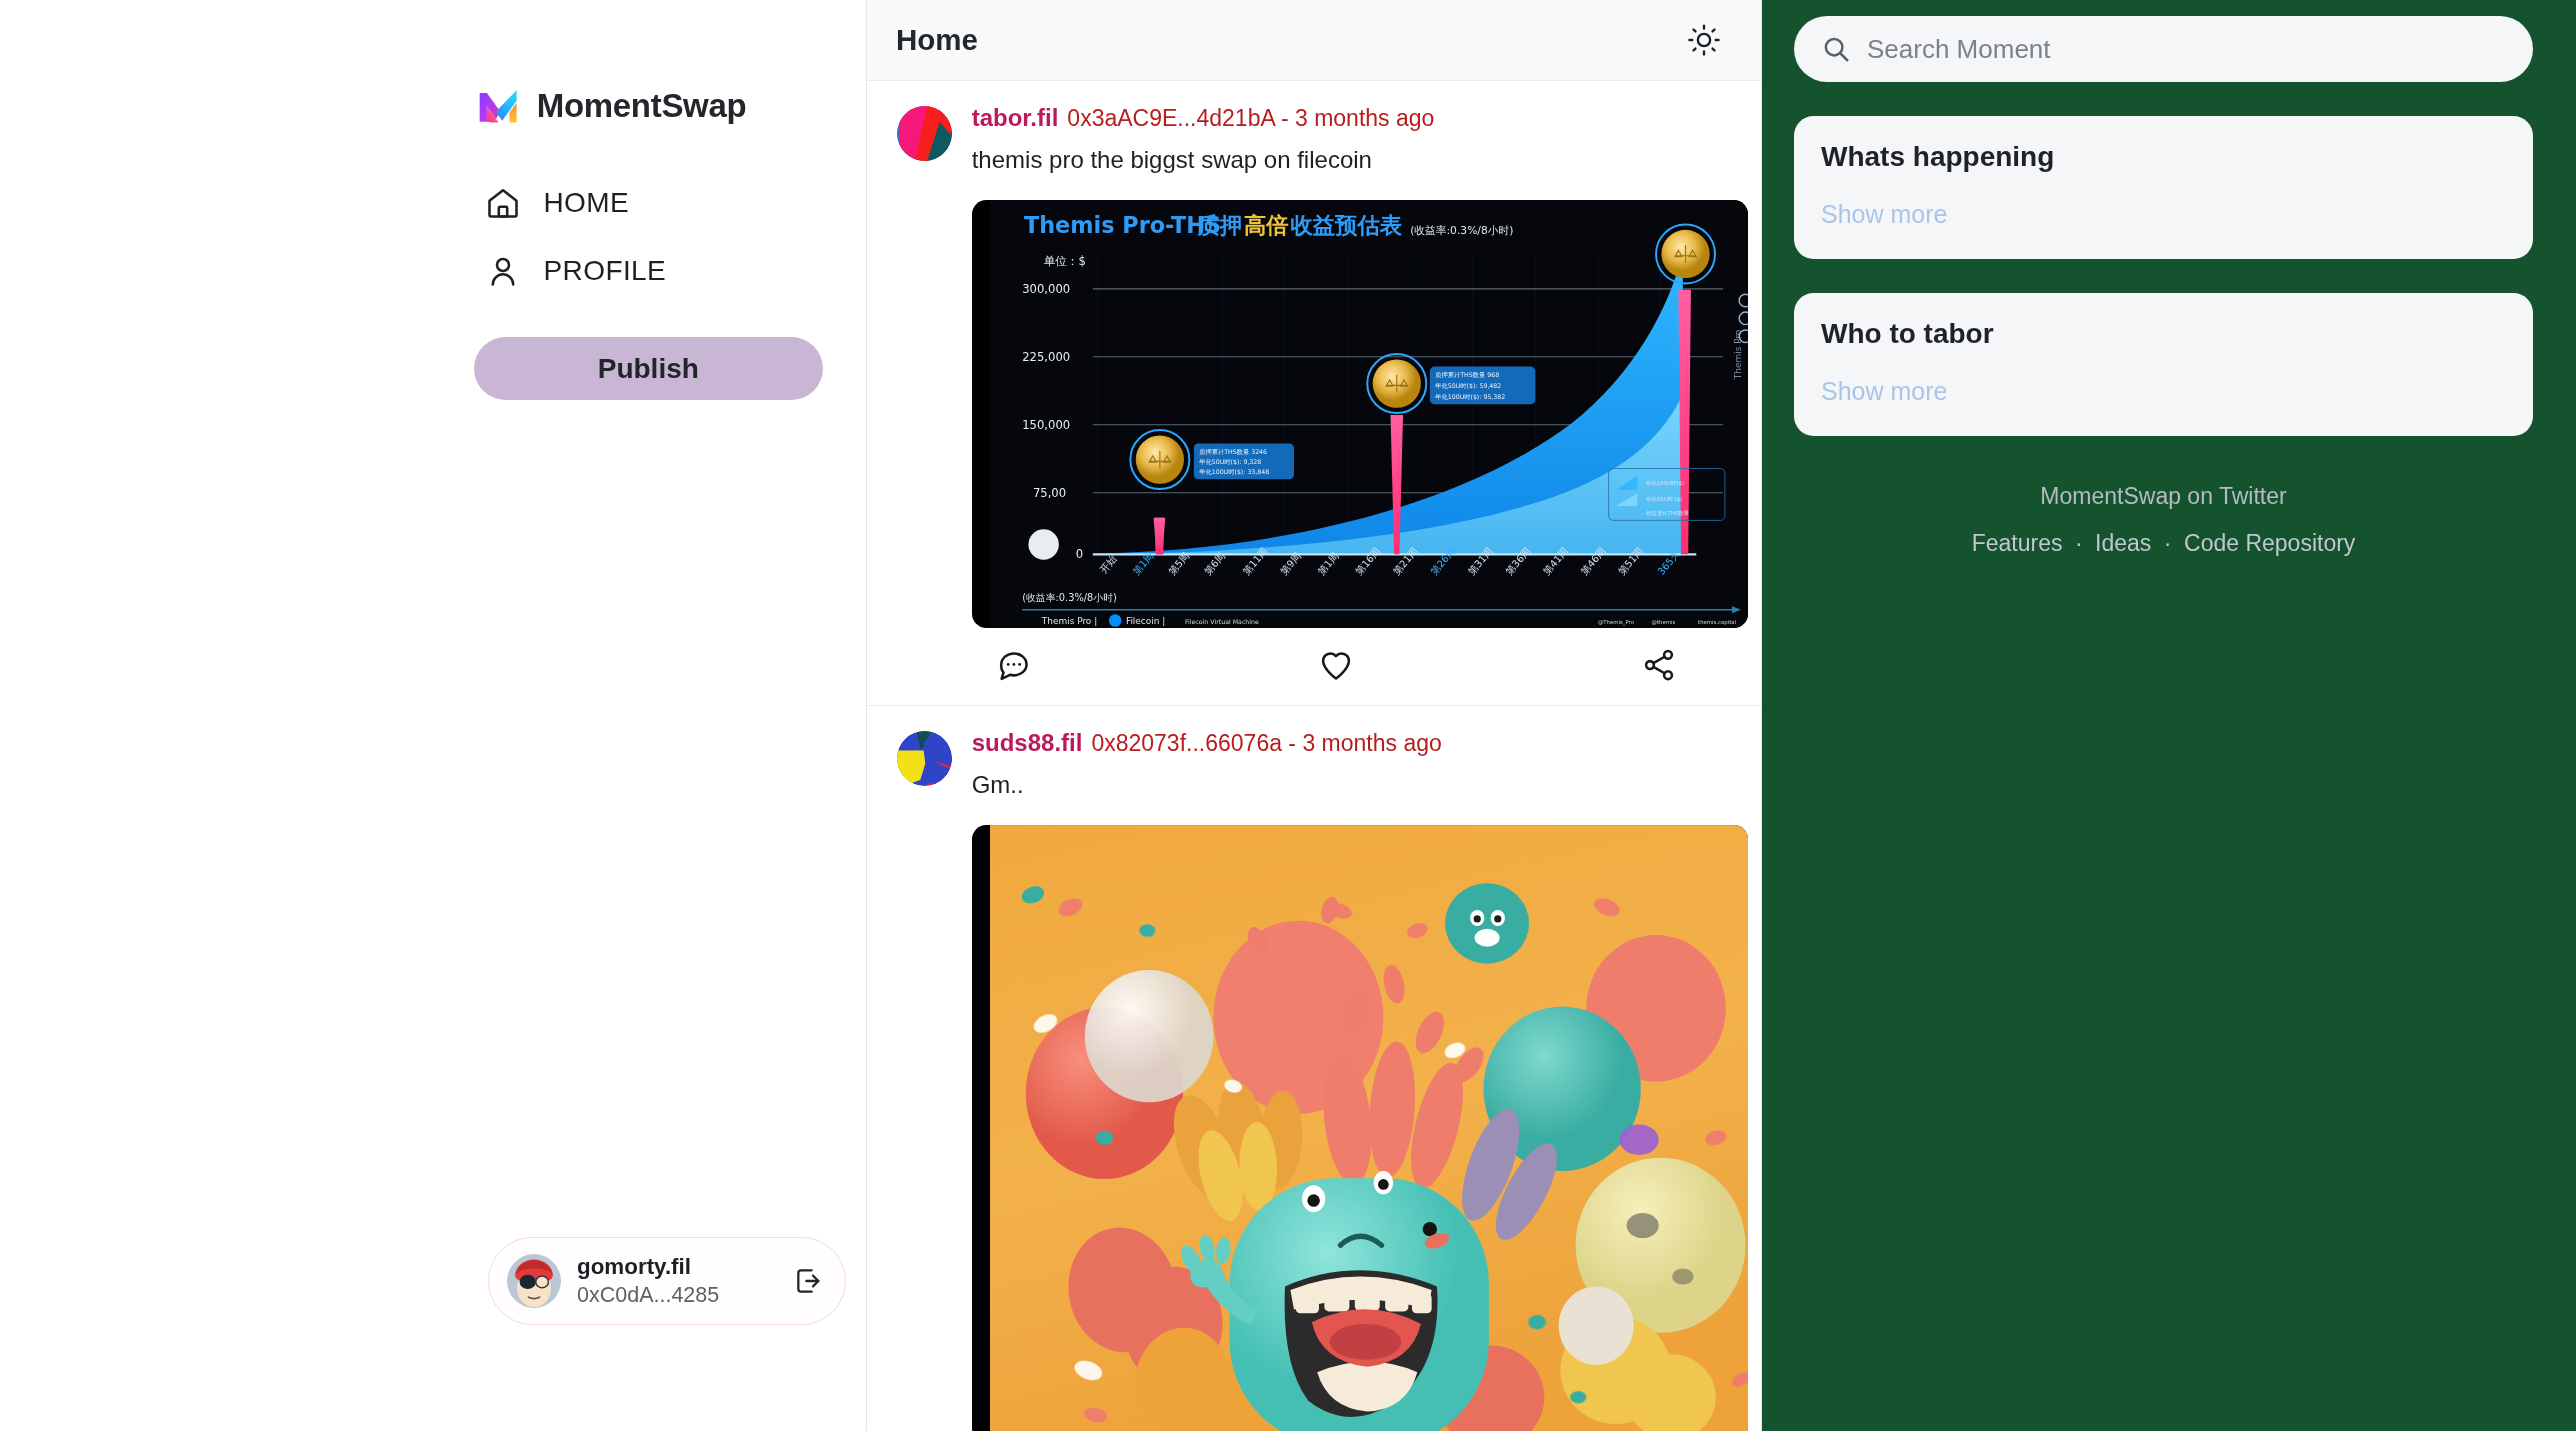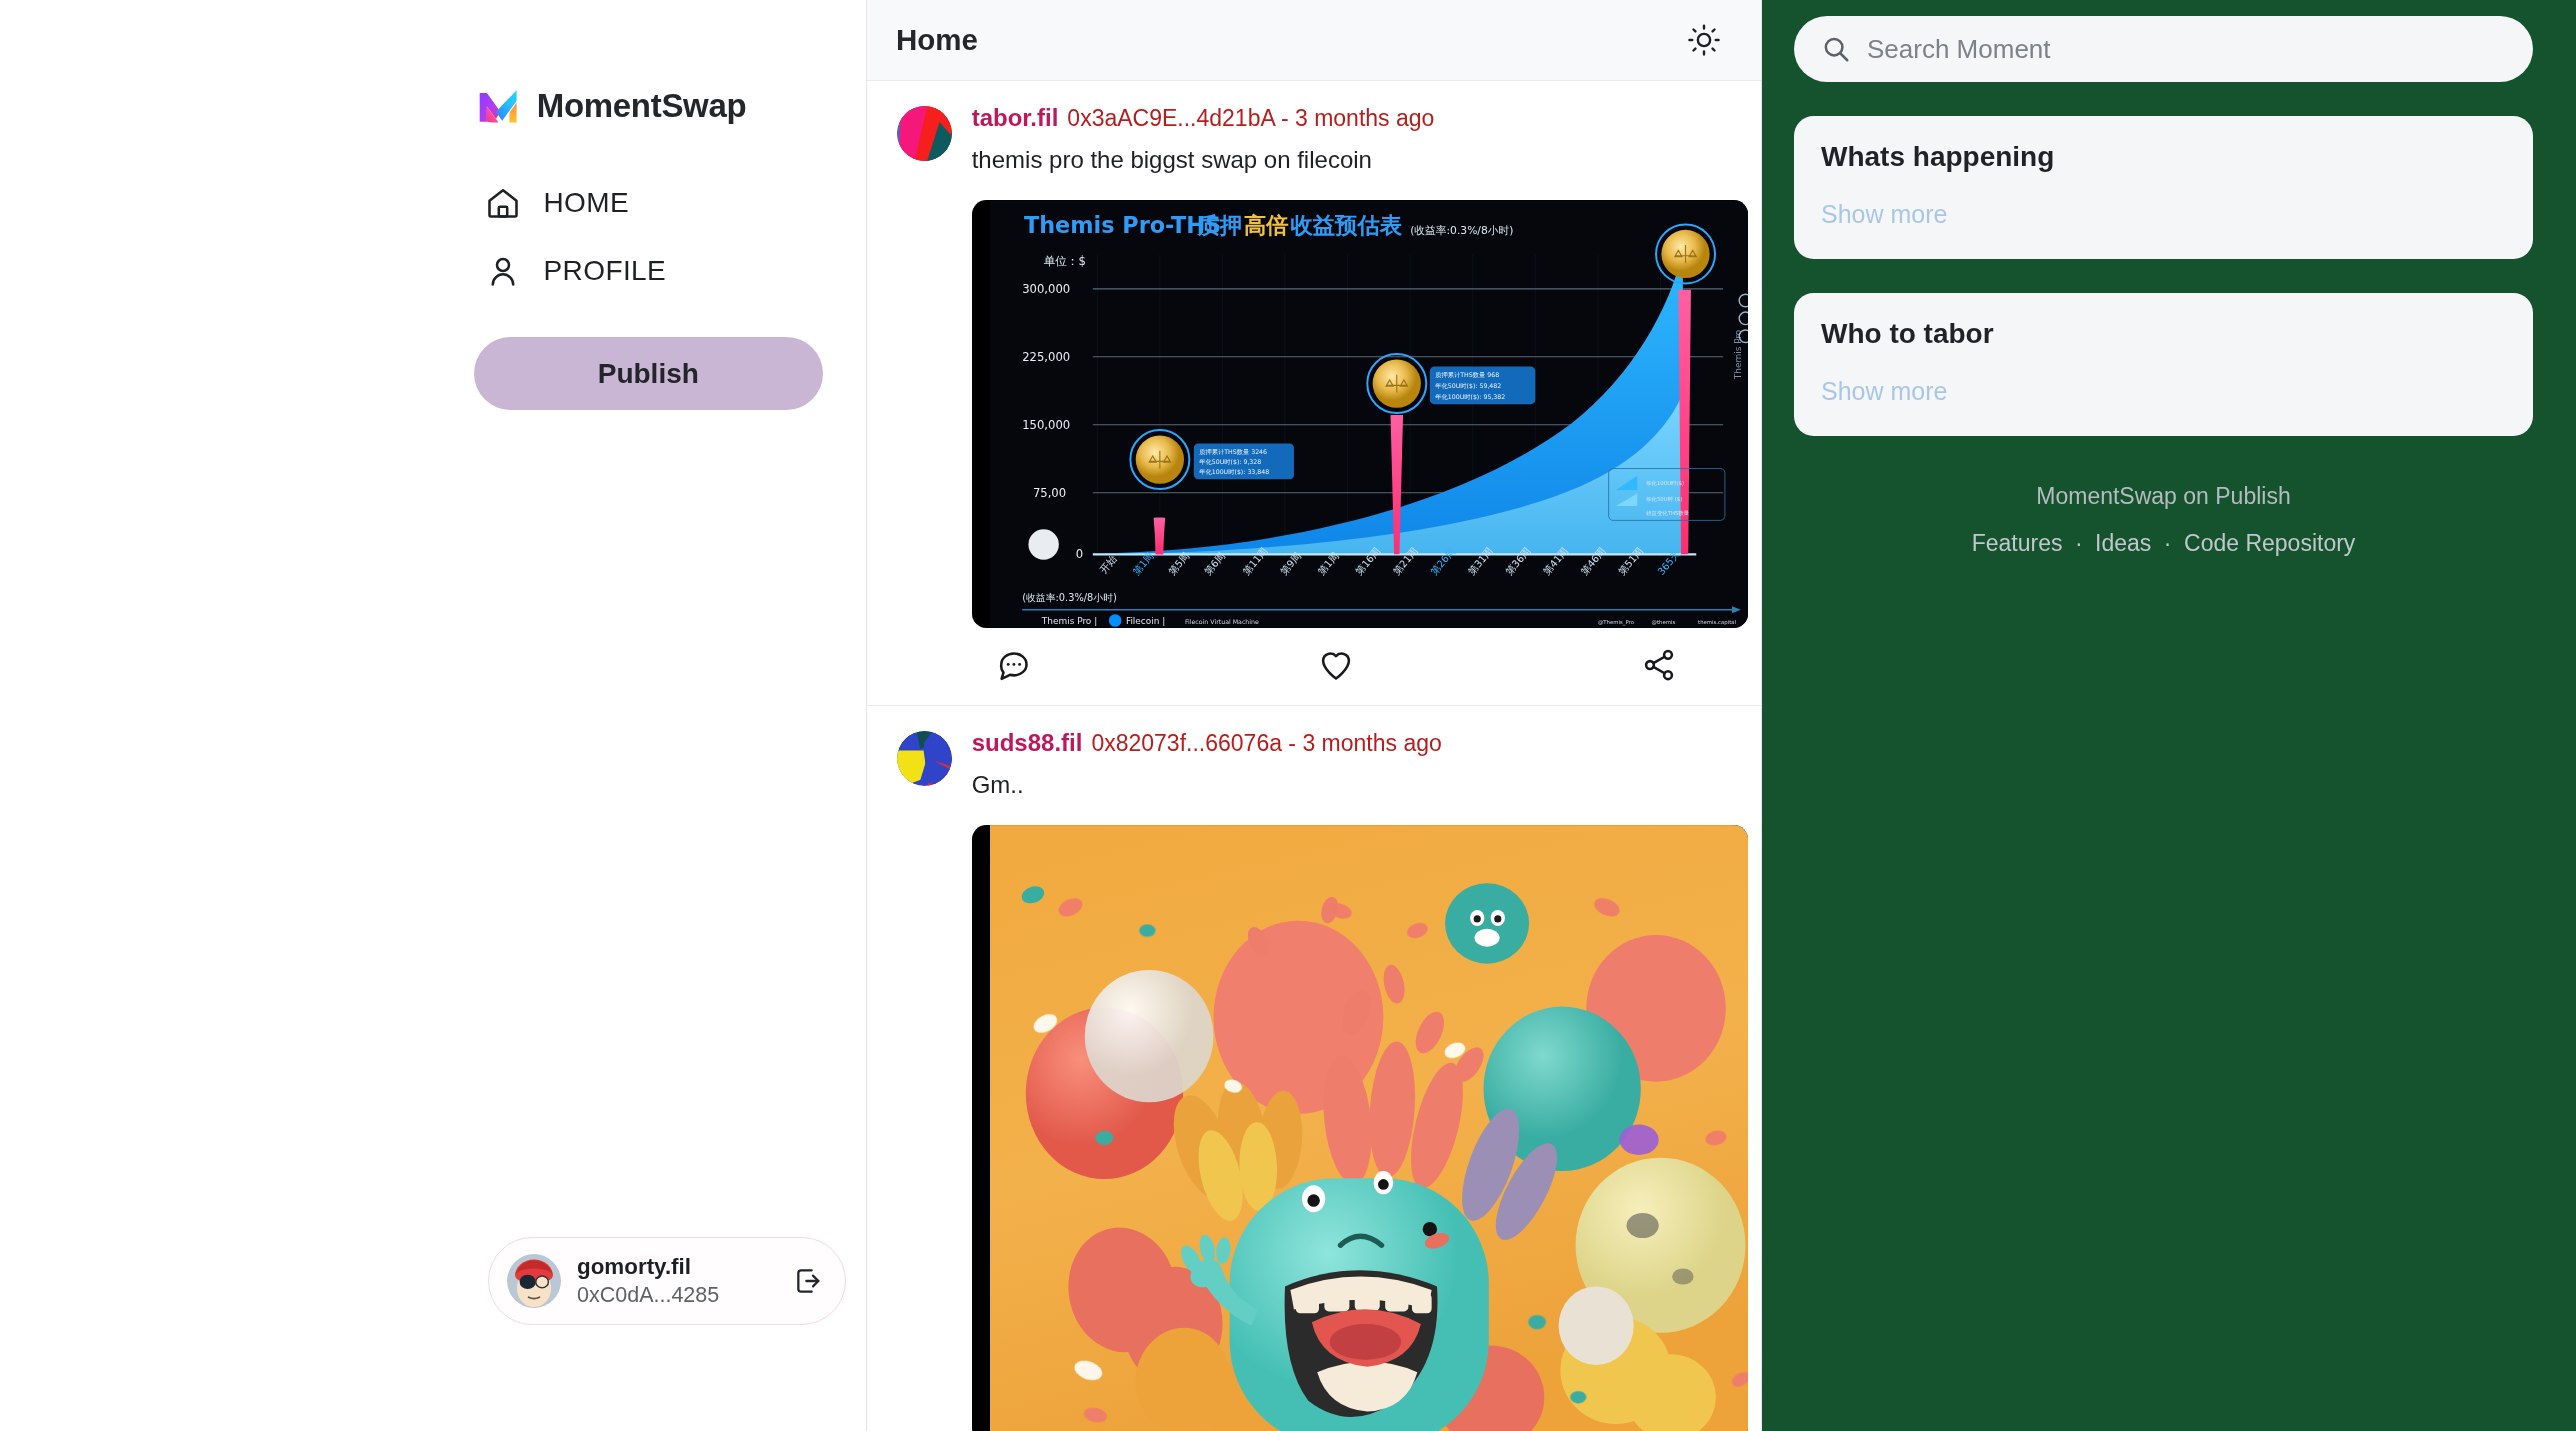--- a/index.html
+++ b/index.html
@@ -61,21 +61,21 @@
   .nav-icon { width: 36px; height: 36px; flex: 0 0 36px; display: block; }
   .nav-label {
     font-size: 28px;
     color: #1d2024;
     letter-spacing: 0.4px;
   }
   .publish-btn {
     margin-top: 38px;
     margin-left: 1.8px;
     width: 349px;
-    height: 73px;
+    height: 63px;
     border-radius: 894px;
     background: #c9b6d4;
     border: none;
     color: #22252a;
     font-size: 28px;
     font-weight: bold;
     font-family: "Liberation Sans", sans-serif;
     cursor: pointer;
     display: flex;
     align-items: center;
@@ -709,21 +709,21 @@
       <div class="panel-title">Whats happening</div>
       <div class="panel-link">Show more</div>
     </div>
 
     <div class="panel">
       <div class="panel-title">Who to tabor</div>
       <div class="panel-link">Show more</div>
     </div>
 
     <div class="rail-footer">
-      <div class="footer-twitter">MomentSwap on Publish</div>
+      <div class="footer-twitter">MomentSwap on Twitter</div>
       <div class="footer-links">
         <span>Features</span>
         <span class="footer-dot">·</span>
         <span>Ideas</span>
         <span class="footer-dot">·</span>
         <span>Code Repository</span>
       </div>
     </div>
   </div>
 

